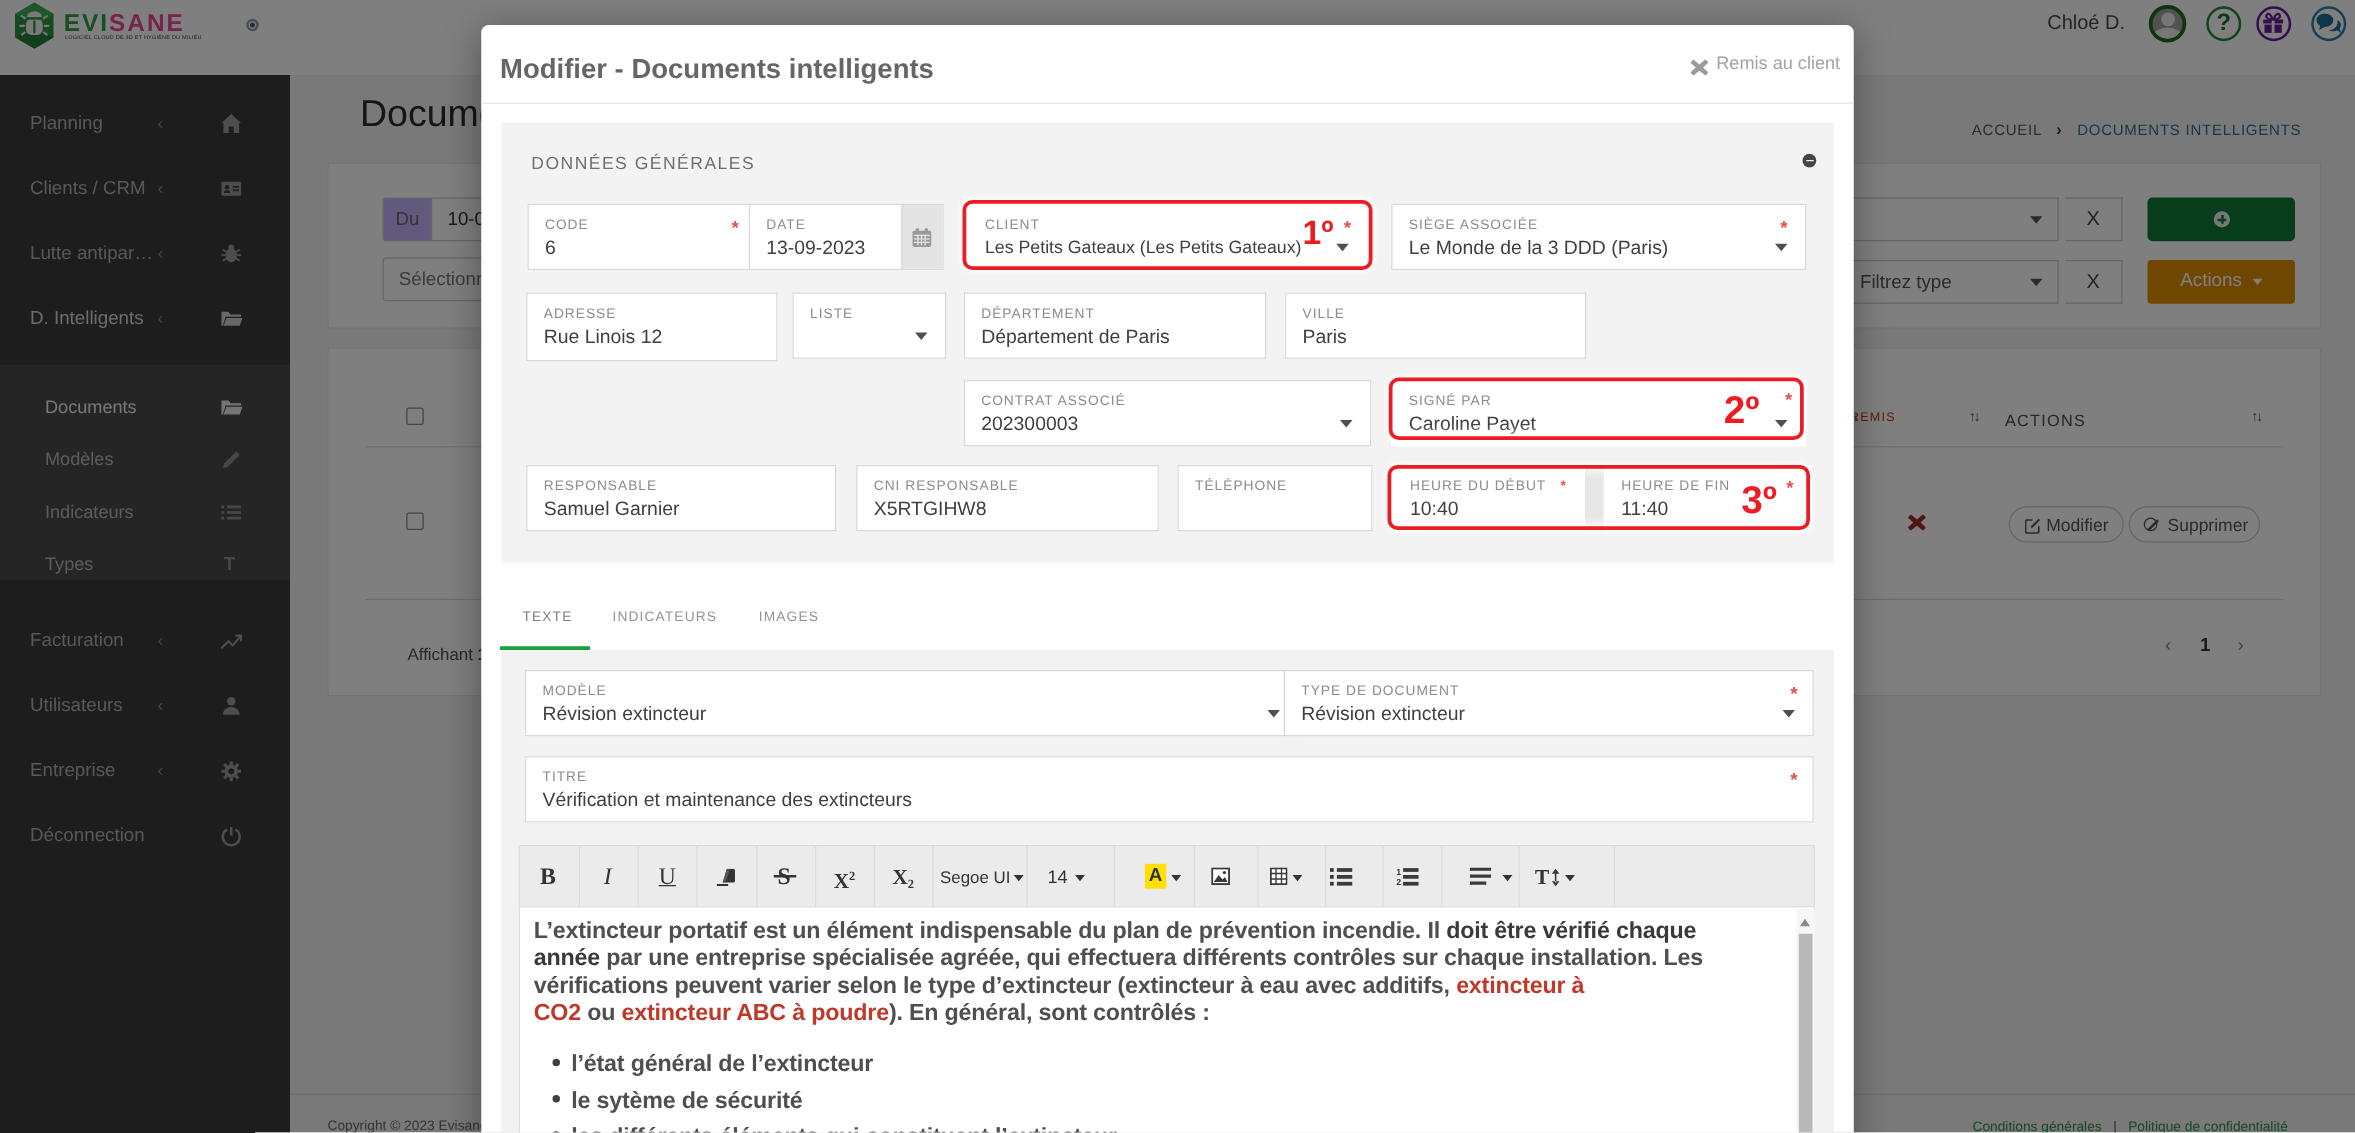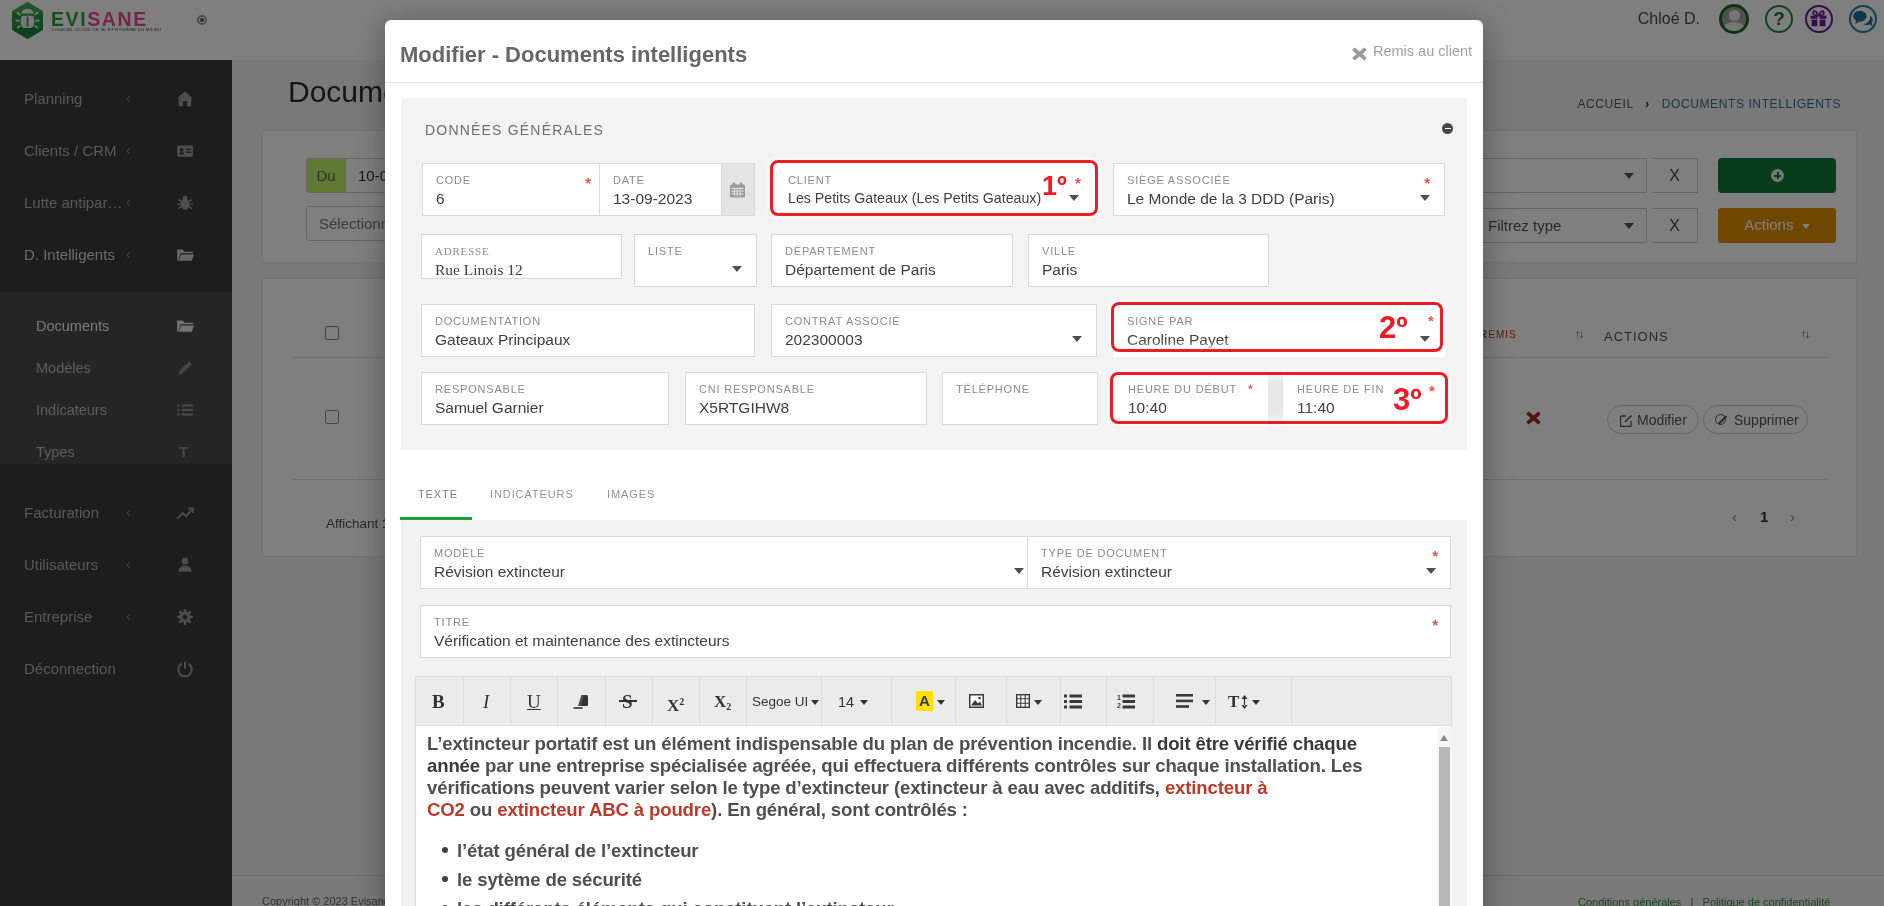--- a/index.html
+++ b/index.html
@@ -210,21 +210,21 @@
           <path d="M8 1.5 v6"></path>
         </g>
       </svg>
     </div>
 </div>
 <div id="main">
   <div class="abs" style="right:43px;top:36px;font-size:12px;letter-spacing:0.6px;color:#5a5a5a;">ACCUEIL &nbsp;&nbsp;<span style="color:#333;font-weight:bold;font-size:13px;">›</span>&nbsp;&nbsp; <span style="color:#36708f;">DOCUMENTS INTELLIGENTS</span></div>
   <div class="abs" style="left:56px;top:15px;font-size:30px;font-weight:300;color:#2b2b2b;">Documents</div>
 
   <div class="panel" style="left:30px;top:70px;width:1595px;height:133px;"></div>
-  <div class="abs" style="left:74px;top:98px;width:40px;height:35px;background:#bef264;border:1px solid #ccc;border-radius:3px 0 0 3px;color:#666;font-size:15px;text-align:center;line-height:33px;">Du</div>
+  <div class="abs" style="left:74px;top:98px;width:40px;height:35px;background:#c4b5fd;border:1px solid #ccc;border-radius:3px 0 0 3px;color:#666;font-size:15px;text-align:center;line-height:33px;">Du</div>
   <div class="abs" style="left:114px;top:98px;width:160px;height:35px;background:#fff;border:1px solid #ccc;border-left:none;color:#333;font-size:15px;line-height:33px;padding-left:12px;">10-09-2023</div>
   <div class="abs" style="left:74px;top:146px;width:320px;height:35px;background:#fff;border:1px solid #ccc;border-radius:3px;color:#777;font-size:15px;line-height:33px;padding-left:12px;">Sélectionnez documentation</div>
   <div class="abs" style="left:1208px;top:98px;width:207px;height:35px;background:#fff;border:1px solid #ccc;border-radius:3px 0 0 3px;"></div>
   <div class="caret" style="left:1392px;top:113px;border-top-color:#555;"></div>
   <div class="abs" style="left:1420px;top:98px;width:46px;height:35px;background:#fff;border:1px solid #ccc;border-left:none;color:#444;font-size:16px;text-align:center;line-height:33px;">X</div>
   <div class="abs" style="left:1486px;top:98px;width:118px;height:35px;background:#0e7a34;border-radius:4px;">
     <div class="abs" style="left:53px;top:11px;width:13px;height:13px;border-radius:50%;background:#efefef;"></div>
     <div class="abs" style="left:56px;top:16.5px;width:7px;height:2px;background:#0e7a34;"></div>
     <div class="abs" style="left:58.5px;top:14px;width:2px;height:7px;background:#0e7a34;"></div>
   </div>
@@ -316,41 +316,37 @@
   <div class="redbox" style="left:385px;top:140px;width:328px;height:56px;"></div>
   <div class="rednum" style="left:657px;top:151px;">1º</div>
   <div class="star" style="left:690px;top:154px;">*</div>
   <div class="fld" style="left:728px;top:143px;width:332px;height:53px;">
       <span class="lb">SIÈGE ASSOCIÉE</span>
       <span class="vl">Le Monde de la 3 DDD (Paris)</span>
     <span class="star" style="right:14px;top:10px;">*</span>
       <div class="caret" style="right:14px;top:31px;"></div>
     </div>
 
-  <div class="fld" style="left:36px;top:214px;width:201px;height:45px;font-family:Liberation Serif, serif;">
+  <div class="fld" style="left:36px;top:214px;width:201px;height:55px;">
       <span class="lb">ADRESSE</span>
       <span class="vl">Rue Linois 12</span>
     </div>
   <div class="fld" style="left:249px;top:214px;width:123px;height:53px;">
       <span class="lb">LISTE</span>
       <div class="caret" style="right:14px;top:31px;"></div>
     </div>
   <div class="fld" style="left:643px;top:214px;width:241px;height:53px;">
       <span class="lb">VILLE</span>
       <span class="vl">Paris</span>
     </div>
   <div class="fld" style="left:386px;top:214px;width:242px;height:53px;">
       <span class="lb">DÉPARTEMENT</span>
       <span class="vl">Département de Paris</span>
     </div>
 
-  <div class="fld" style="left:36px;top:284px;width:334px;height:53px;">
-      <span class="lb">DOCUMENTATION</span>
-      <span class="vl">Gateaux Principaux</span>
-    </div>
   <div class="fld" style="left:386px;top:284px;width:326px;height:53px;">
       <span class="lb">CONTRAT ASSOCIÉ</span>
       <span class="vl">202300003</span>
       <div class="caret" style="right:14px;top:31px;"></div>
     </div>
   <div class="fld" style="left:728px;top:284px;width:332px;height:53px;border-color:#fff;">
       <span class="lb">SIGNÉ PAR</span>
       <span class="vl">Caroline Payet</span>
     <div class="caret" style="right:14px;top:31px;"></div>
     </div>

